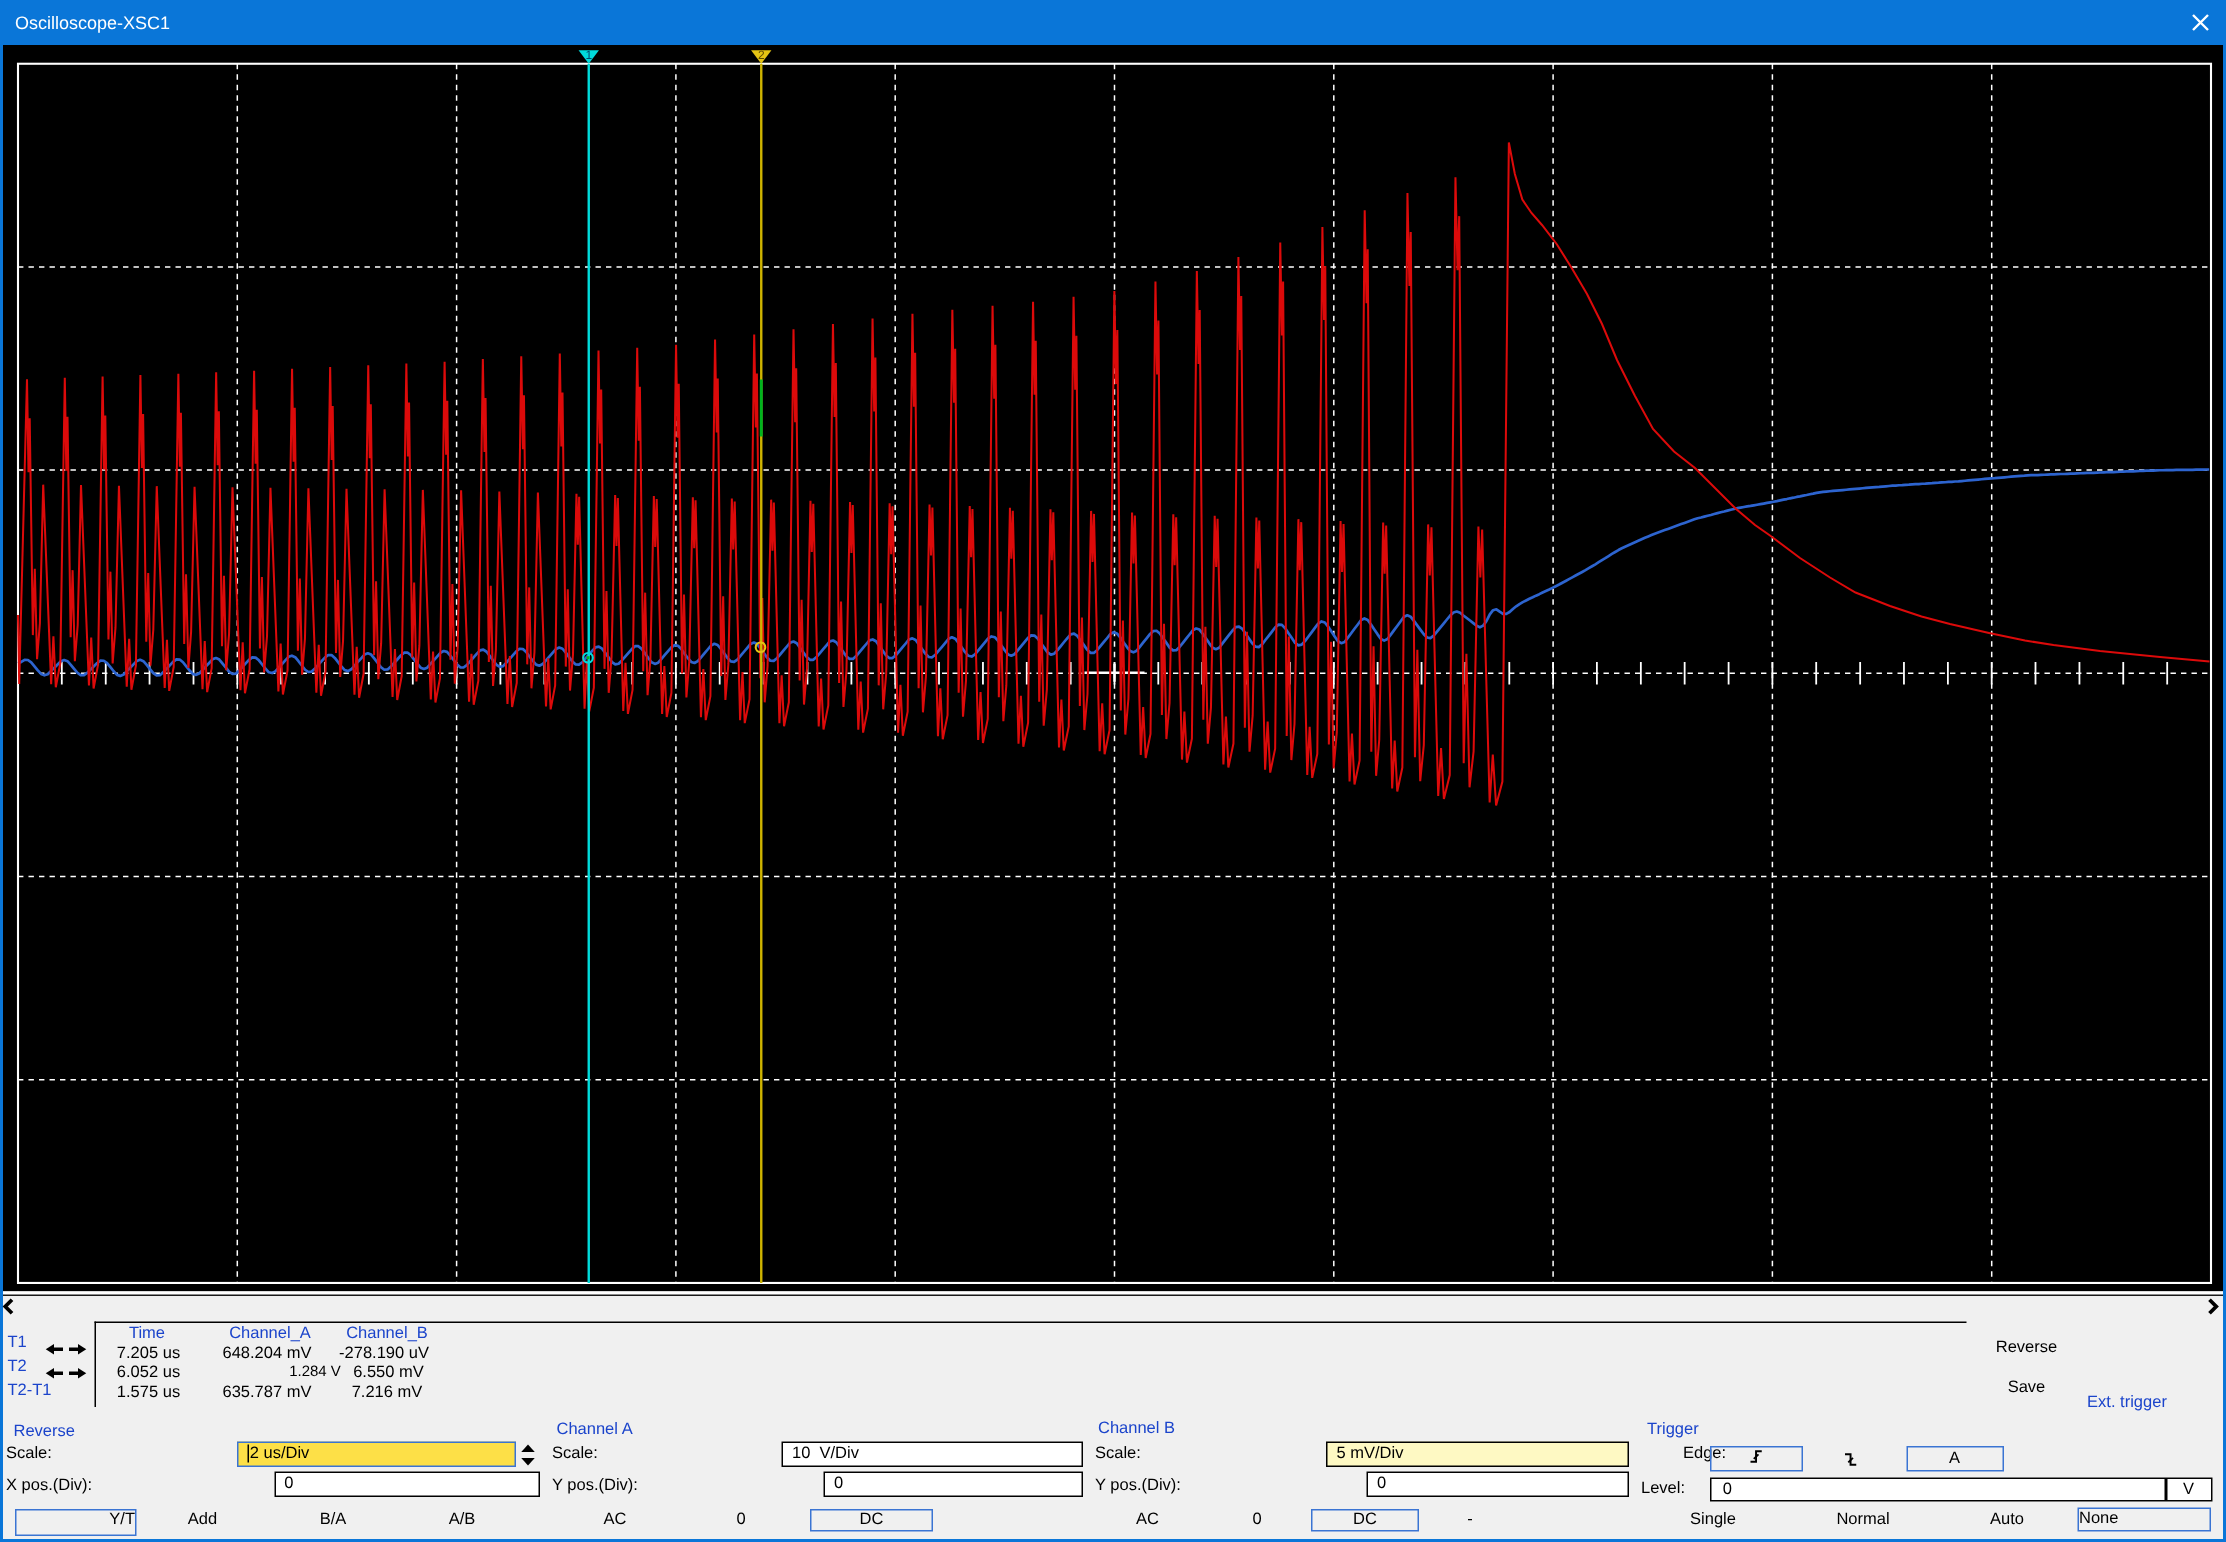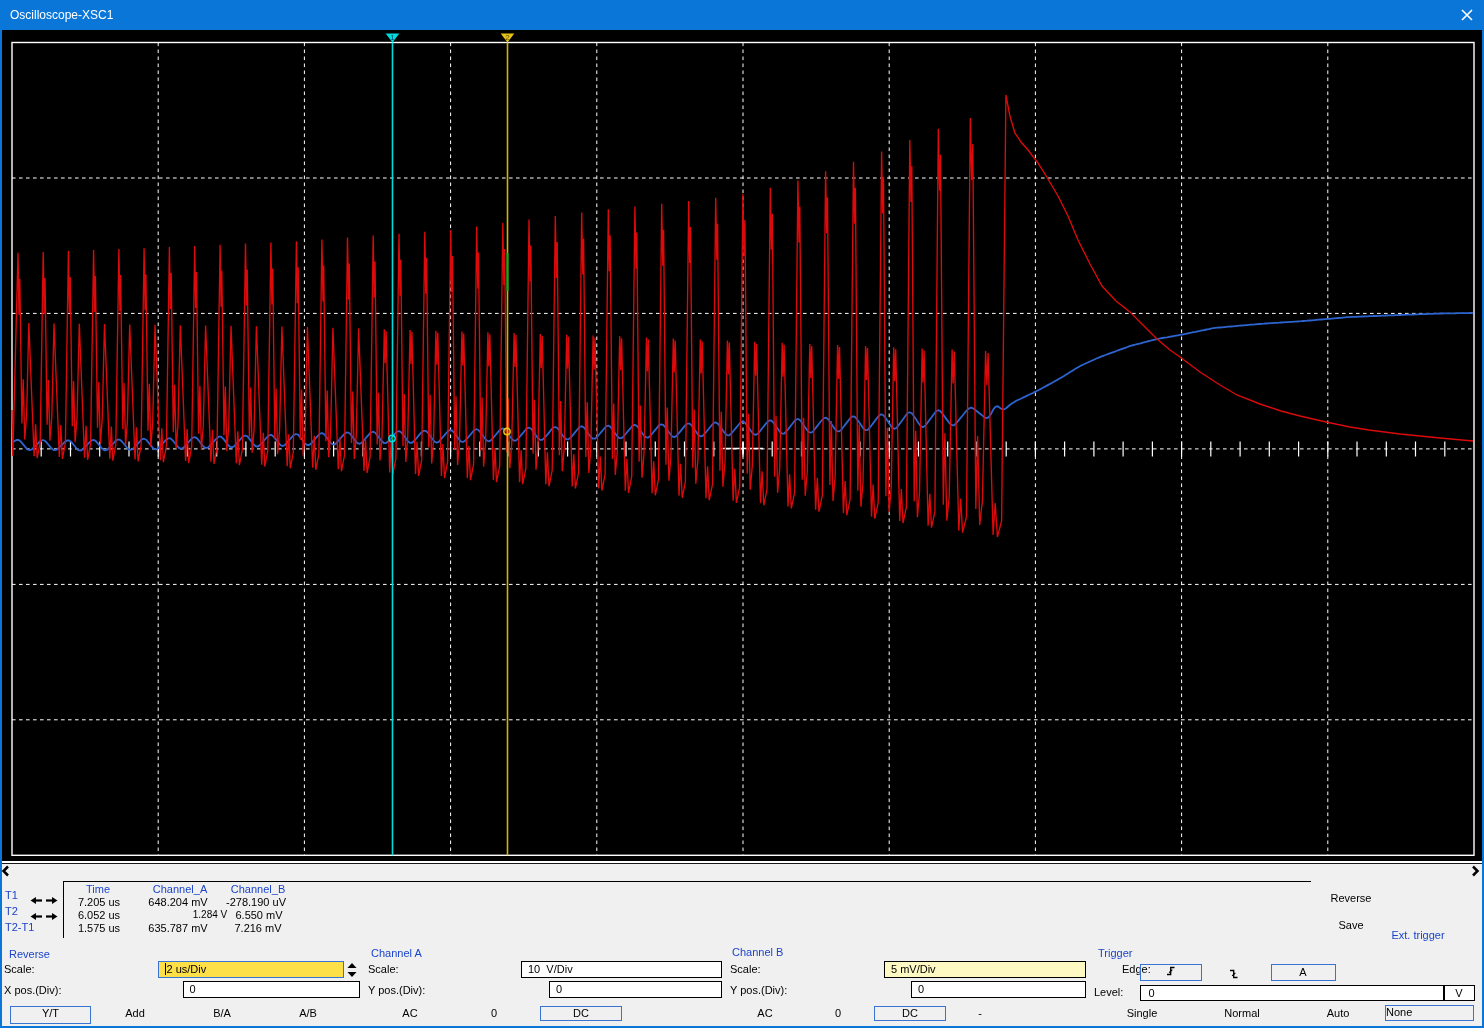--- a/index.html
+++ b/index.html
@@ -98,21 +98,21 @@
     <path d="M6 1 L10.5 6 H1.5 Z" fill="#000"></path>
     <path d="M6 15 L1.5 10 H10.5 Z" fill="#000"></path>
   </svg>
 <div style="position:absolute;left:182.5px;top:981px;width:177px;height:17px;border:1px solid #000;background:#fff;box-sizing:border-box;font-size:11px;line-height:15px;padding-left:6px;white-space:nowrap;">0</div>
 <div style="position:absolute;left:521px;top:961px;width:201px;height:17px;border:1px solid #000;background:#fff;box-sizing:border-box;font-size:11px;line-height:15px;padding-left:6px;white-space:nowrap;">10&nbsp;&nbsp;V/Div</div>
 <div style="position:absolute;left:549px;top:981px;width:173px;height:17px;border:1px solid #000;background:#fff;box-sizing:border-box;font-size:11px;line-height:15px;padding-left:6px;white-space:nowrap;">0</div>
 <div style="position:absolute;left:884px;top:961px;width:202px;height:17px;border:1px solid #000;background:#fef9c3;box-sizing:border-box;font-size:11px;line-height:15px;padding-left:6px;white-space:nowrap;">5 mV/Div</div>
 <div style="position:absolute;left:911px;top:981px;width:175px;height:17px;border:1px solid #000;background:#fff;box-sizing:border-box;font-size:11px;line-height:15px;padding-left:6px;white-space:nowrap;">0</div>
 <div style="position:absolute;left:1139.5px;top:985px;width:304px;height:16px;border:1px solid #000;background:#fff;box-sizing:border-box;font-size:11px;line-height:14px;padding-left:8px;white-space:nowrap;">0</div>
 <div style="position:absolute;left:1443.5px;top:985px;width:31px;height:16px;border:1px solid #000;box-sizing:border-box;background:#fff;font-size:11px;line-height:14px;text-align:center;">V</div>
-<div style="position:absolute;left:10px;top:1006px;width:81px;height:18px;border:1px solid #3a74d3;box-sizing:border-box;font-size:11px;line-height:13px;text-align:center;">Y/T</div>
+<div style="position:absolute;left:10px;top:1006px;width:81px;height:18px;border:1px solid #3a74d3;box-sizing:border-box;font-size:11px;line-height:13px;text-align:right;">Y/T</div>
 <div style="position:absolute;left:540px;top:1006px;width:82px;height:15px;border:1px solid #3a74d3;box-sizing:border-box;font-size:11px;line-height:13px;text-align:center;">DC</div>
 <div style="position:absolute;left:874px;top:1006px;width:72px;height:15px;border:1px solid #3a74d3;box-sizing:border-box;font-size:11px;line-height:13px;text-align:center;">DC</div>
 <div style="position:absolute;left:1385px;top:1005px;width:88.5px;height:15.5px;border:1px solid #3a74d3;box-sizing:border-box;font-size:11px;line-height:13.5px;text-align:left;">None</div>
 <div style="position:absolute;left:1270.5px;top:964px;width:65px;height:17px;border:1px solid #3a74d3;box-sizing:border-box;font-size:11px;line-height:15px;text-align:center;">A</div>
 <div style="position:absolute;left:1139.5px;top:964px;width:62px;height:17px;border:1px solid #3a74d3;box-sizing:border-box;text-align:center;line-height:11px;"><svg width="10" height="12">
       <path d="M1 9.5 H4.7 V2.5 H8.5" fill="none" stroke="#000" stroke-width="1.3"></path>
       <path d="M6.3 4.6 L3.2 7.6" stroke="#000" stroke-width="1.3"></path>
     </svg></div>
 <div style="position:absolute;left:1229px;top:966px;"><svg width="10" height="12">
       <path d="M1 2.5 H4.7 V9.5 H8.5" fill="none" stroke="#000" stroke-width="1.3"></path>

